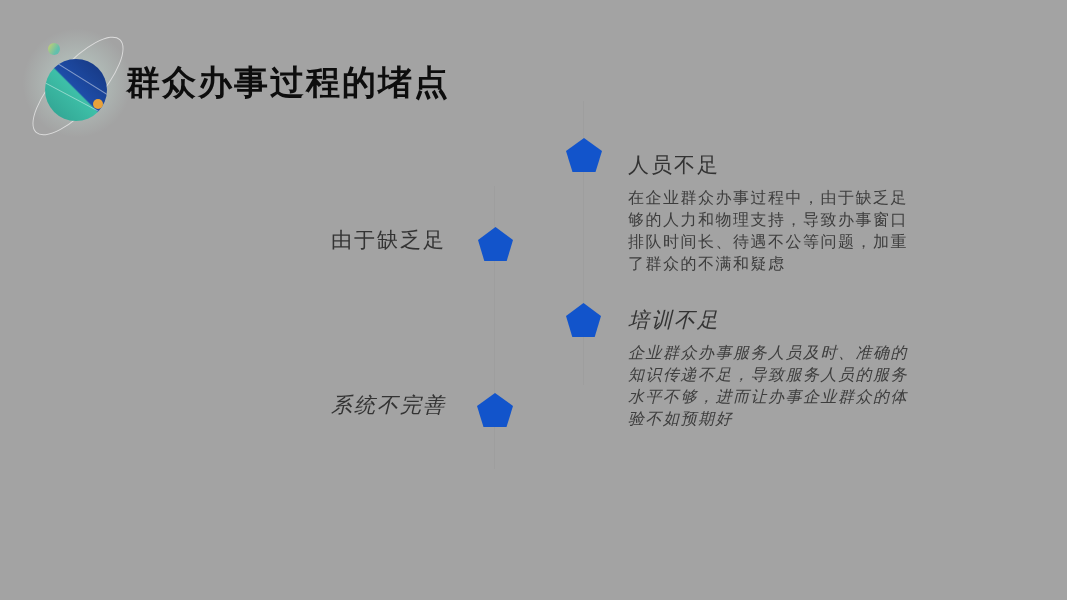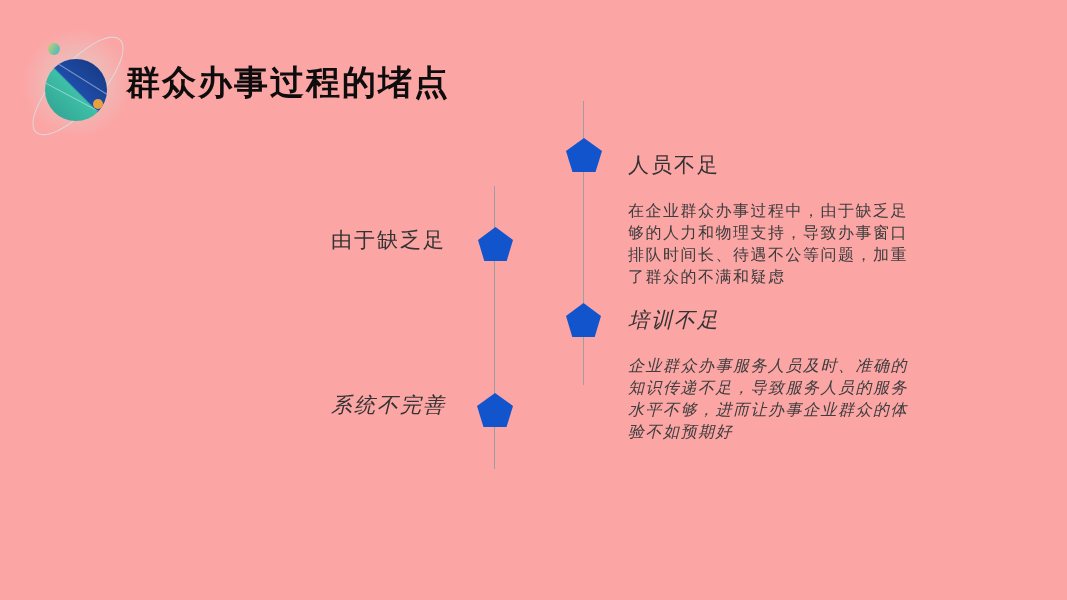--- a/index.html
+++ b/index.html
@@ -1,19 +1,19 @@
 <!DOCTYPE html>
 <html><head>
 <meta charset="utf-8">
 <style>
   html,body{margin:0;padding:0;background:#ffffff;}
   .slide{
     position:relative;
     width:1067px;height:600px;
-    background:#fca5a5;
+    background:#a3a3a3;
     overflow:hidden;
     font-family:"Liberation Sans","DejaVu Sans",sans-serif;
   }
   
   .logo{position:absolute;left:22px;top:28px;width:110px;height:110px;}
   .logo-glow{
     position:absolute;left:0;top:0;width:110px;height:110px;border-radius:50%;
     background:radial-gradient(circle at 50% 50%, rgba(205,238,226,0.55) 0%, rgba(205,238,226,0) 70%);
   }
   .orbit{
@@ -49,21 +49,21 @@
   .pentagon.p1{left:566px;top:138px;width:36px;height:34px;}
   .pentagon.p2{left:478px;top:227px;width:35px;height:34px;}
   .pentagon.p3{left:566px;top:303px;width:35px;height:34px;}
   .pentagon.p4{left:477px;top:393px;width:36px;height:34px;}
   
   .section{position:absolute;}
   .section .sec-title{
     font-size:21px;line-height:26px;color:#333333;letter-spacing:2px;
   }
   .section .sec-body{
-    margin-top:22px;font-size:16px;line-height:22px;color:#3d3d3d;
+    margin-top:9px;font-size:16px;line-height:22px;color:#3d3d3d;
     letter-spacing:1.5px;white-space:pre-line;
   }
   .section.right-col{left:628px;width:302px;text-align:left;}
   .section.left-col{left:140px;width:306px;text-align:right;}
   .sec-1{top:152px;}
   .sec-2{top:227px;}
   .sec-3{top:307px;font-style:italic;}
   .sec-4{top:392px;font-style:italic;}
 </style>
 </head>

